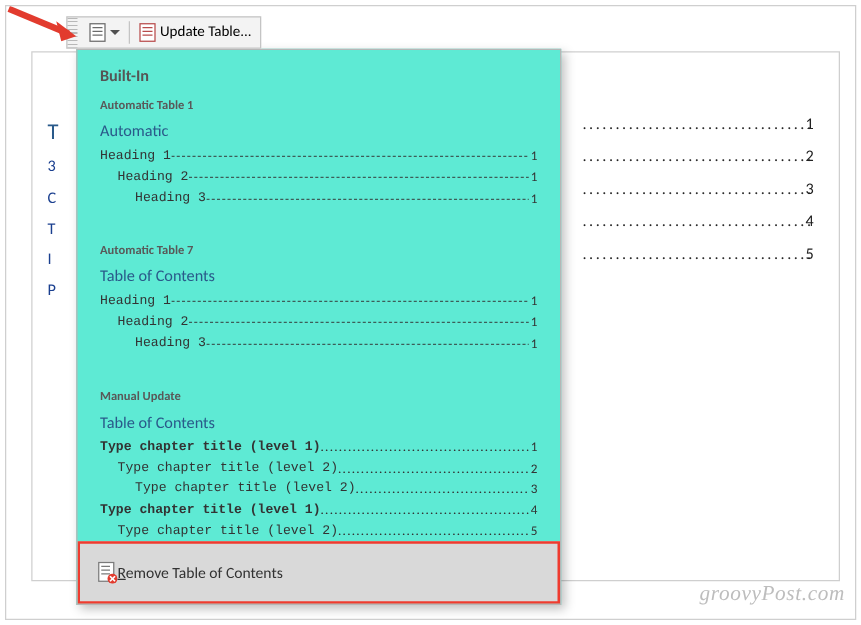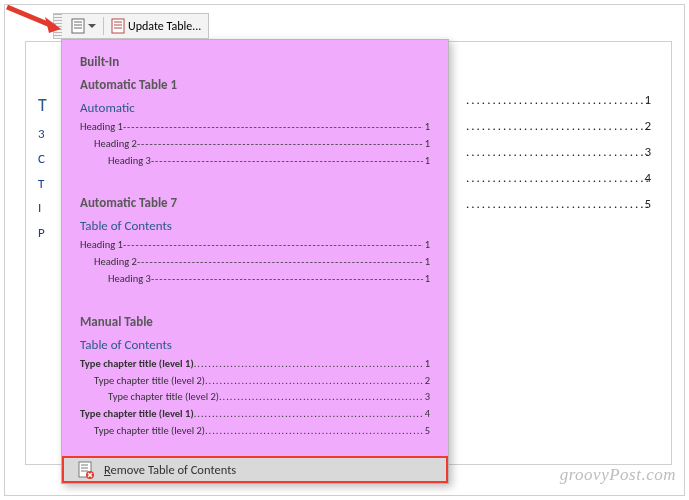--- a/index.html
+++ b/index.html
@@ -90,75 +90,74 @@
   }
   .doc-bg .toc-line .num {
     position:absolute; right:0;
   }
   
   .dropdown {
     position: absolute;
     top: 34px; left: 56px;
     width: 388px;
     height: 445px;
-    background: #f0abfc;
+    background: #5eead4;
     border: 1px solid #b6b6b6;
     box-shadow: 3px 3px 8px rgba(0,0,0,0.25);
     z-index: 10;
     overflow: hidden;
   }
   .dropdown-inner {
     padding: 10px 18px 0 18px;
   }
   .section-header {
     font-weight: bold;
     font-size: 13px;
     color: #555;
     margin: 4px 0 8px 0;
   }
   .subtitle {
     font-weight: bold;
-    font-size: 13px;
+    font-size: 10px;
     color: #595959;
     margin: 8px 0 8px 0;
   }
   .toc-title {
     color: #2a5a8a;
     font-size: 13px;
     margin: 6px 0 4px 0;
   }
   .entry {
     display: flex;
     font-size: 10.5px;
     color: #333;
     line-height: 1.6;
   }
-  .entry .label { white-space: nowrap; }
+  .entry .label { white-space: nowrap; font-family: Liberation Mono, monospace; }
   .entry.bold .label { font-weight:bold; }
   .entry .leader {
     flex: 1;
     overflow: hidden;
     white-space: nowrap;
     letter-spacing: 1px;
   }
   .entry .pg { padding-left: 2px; }
   .ind1 { padding-left: 14px; text-align: right; }
   .ind2 { padding-left: 28px; }
   .block-gap { height: 18px; }
   
   .remove-row {
     position: absolute;
     left: 0; right: 0; bottom: 0;
-    height: 27px;
+    height: 50px;
     background: #d9d9d9;
     border: 2px solid #ef3b2f;
     display: flex;
     align-items: center;
     padding: 0 14px;
-    gap: 10px;
     font-size: 12.5px;
     color: #333;
   }
   
   .watermark {
     position: absolute;
     right: 8px; bottom: 10px;
     font-family: Georgia, 'Times New Roman', serif;
     font-style: italic;
     font-size: 17px;
@@ -260,21 +259,21 @@
         <div class="entry ind2">
             <span class="label">Heading 3</span>
             <span class="leader">--------------------------------------------------------------------------------------------------------------------</span>
             <span class="pg">1</span>
           </div>
       </div>
 
       <div class="block-gap"></div>
 
       <div>
-        <div class="subtitle">Manual Table</div>
+        <div class="subtitle">Manual Update</div>
         <div class="toc-title">Table of Contents</div>
         <div class="entry bold">
             <span class="label">Type chapter title (level 1)</span>
             <span class="leader">........................................................................................................................................................</span>
             <span class="pg">1</span>
           </div>
         <div class="entry ind1">
             <span class="label">Type chapter title (level 2)</span>
             <span class="leader">........................................................................................................................................................</span>
             <span class="pg">2</span>

